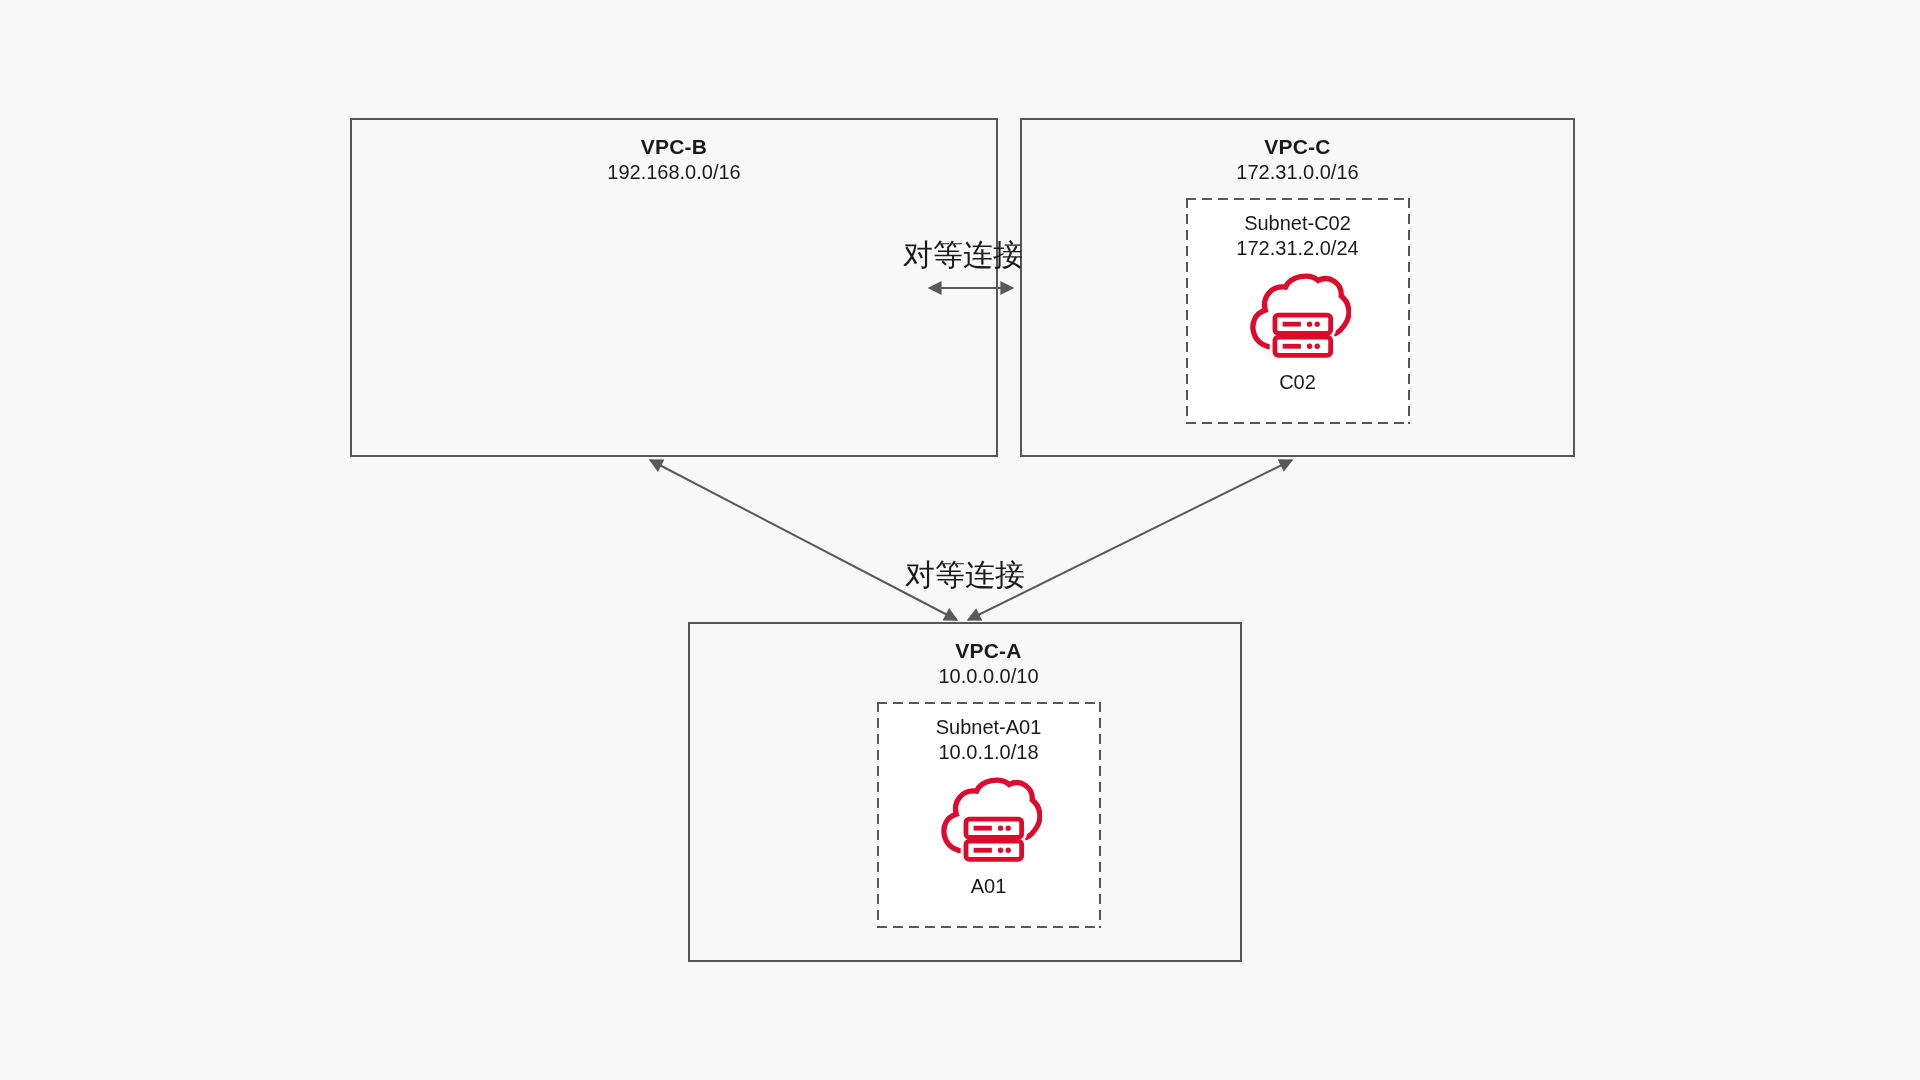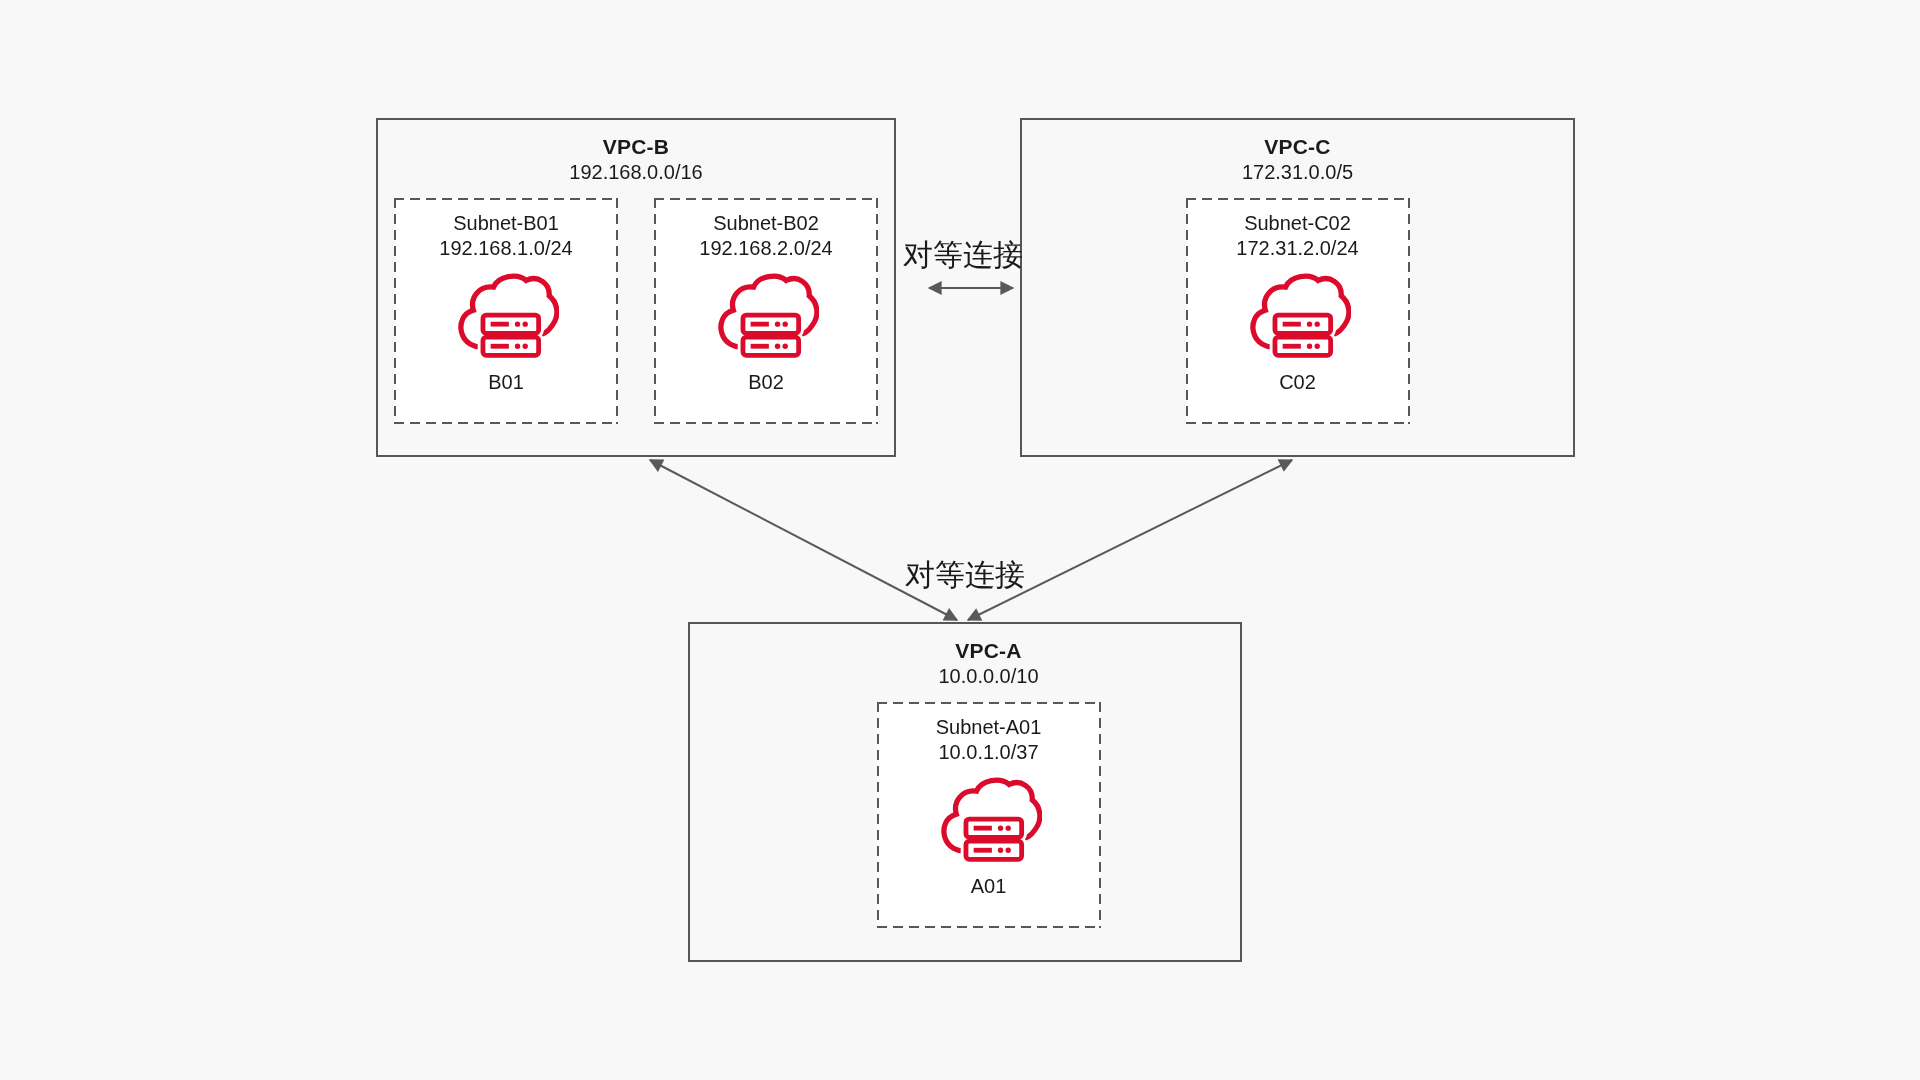--- a/index.html
+++ b/index.html
@@ -19,21 +19,21 @@
     background:var(--bg);
     overflow:hidden;
   }
   
   .vpc{
     position:absolute;
     border:2px solid var(--border);
     background:var(--bg);
     display:flex;flex-direction:column;align-items:center;
   }
-  .vpc-b{left:376px;top:118px;width:520px;height:339px;}
+  .vpc-b{left:350px;top:118px;width:648px;height:339px;}
   .vpc-c{left:1020px;top:118px;width:555px;height:339px;}
   .vpc-a{left:688px;top:622px;width:554px;height:340px;padding-left:47px;}
   .vpc-title{
     margin-top:14px;
     font-size:21px;font-weight:700;line-height:26px;
     text-align:center;letter-spacing:.2px;
   }
   .vpc-cidr{
     font-size:20px;line-height:25px;text-align:right;
   }
@@ -95,62 +95,44 @@
       <path d="M0,0 L10,5 L0,10 Z" fill="#595959"></path>
     </marker>
   </defs>
 </svg>
 
 <div class="canvas">
 
   <div class="vpc vpc-b">
     <div class="vpc-title">VPC-B</div>
     <div class="vpc-cidr">192.168.0.0/16</div>
-    <div class="subnet-row">
-      <div class="subnet">
-        <div class="subnet-name">Subnet-B01</div>
-        <div class="subnet-cidr">192.168.1.0/24</div>
-        <svg class="subnet-icon">
-            <use href="#cloud-server"></use>
-          </svg>
-        <div class="server-label">B01</div>
-      </div>
-      <div class="subnet">
-        <div class="subnet-name">Subnet-B02</div>
-        <div class="subnet-cidr">192.168.2.0/24</div>
-        <svg class="subnet-icon">
-            <use href="#cloud-server"></use>
-          </svg>
-        <div class="server-label">B02</div>
-      </div>
-    </div>
   </div>
 
   <div class="vpc vpc-c">
     <div class="vpc-title">VPC-C</div>
-    <div class="vpc-cidr">172.31.0.0/5</div>
+    <div class="vpc-cidr">172.31.0.0/16</div>
     <div class="subnet-row">
       <div class="subnet">
         <div class="subnet-name">Subnet-C02</div>
         <div class="subnet-cidr">172.31.2.0/24</div>
         <svg class="subnet-icon">
             <use href="#cloud-server"></use>
           </svg>
         <div class="server-label">C02</div>
       </div>
     </div>
   </div>
 
   <div class="vpc vpc-a">
     <div class="vpc-title">VPC-A</div>
     <div class="vpc-cidr">10.0.0.0/10</div>
     <div class="subnet-row">
       <div class="subnet">
         <div class="subnet-name">Subnet-A01</div>
-        <div class="subnet-cidr">10.0.1.0/37</div>
+        <div class="subnet-cidr">10.0.1.0/18</div>
         <svg class="subnet-icon">
             <use href="#cloud-server"></use>
           </svg>
         <div class="server-label">A01</div>
       </div>
     </div>
   </div>
 
   <svg class="arrow-layer" viewBox="0 0 1920 1080">
     <line x1="929" y1="288" x2="1013" y2="288" stroke="#595959" stroke-width="2" marker-start="url(#ah)" marker-end="url(#ah)"></line>

